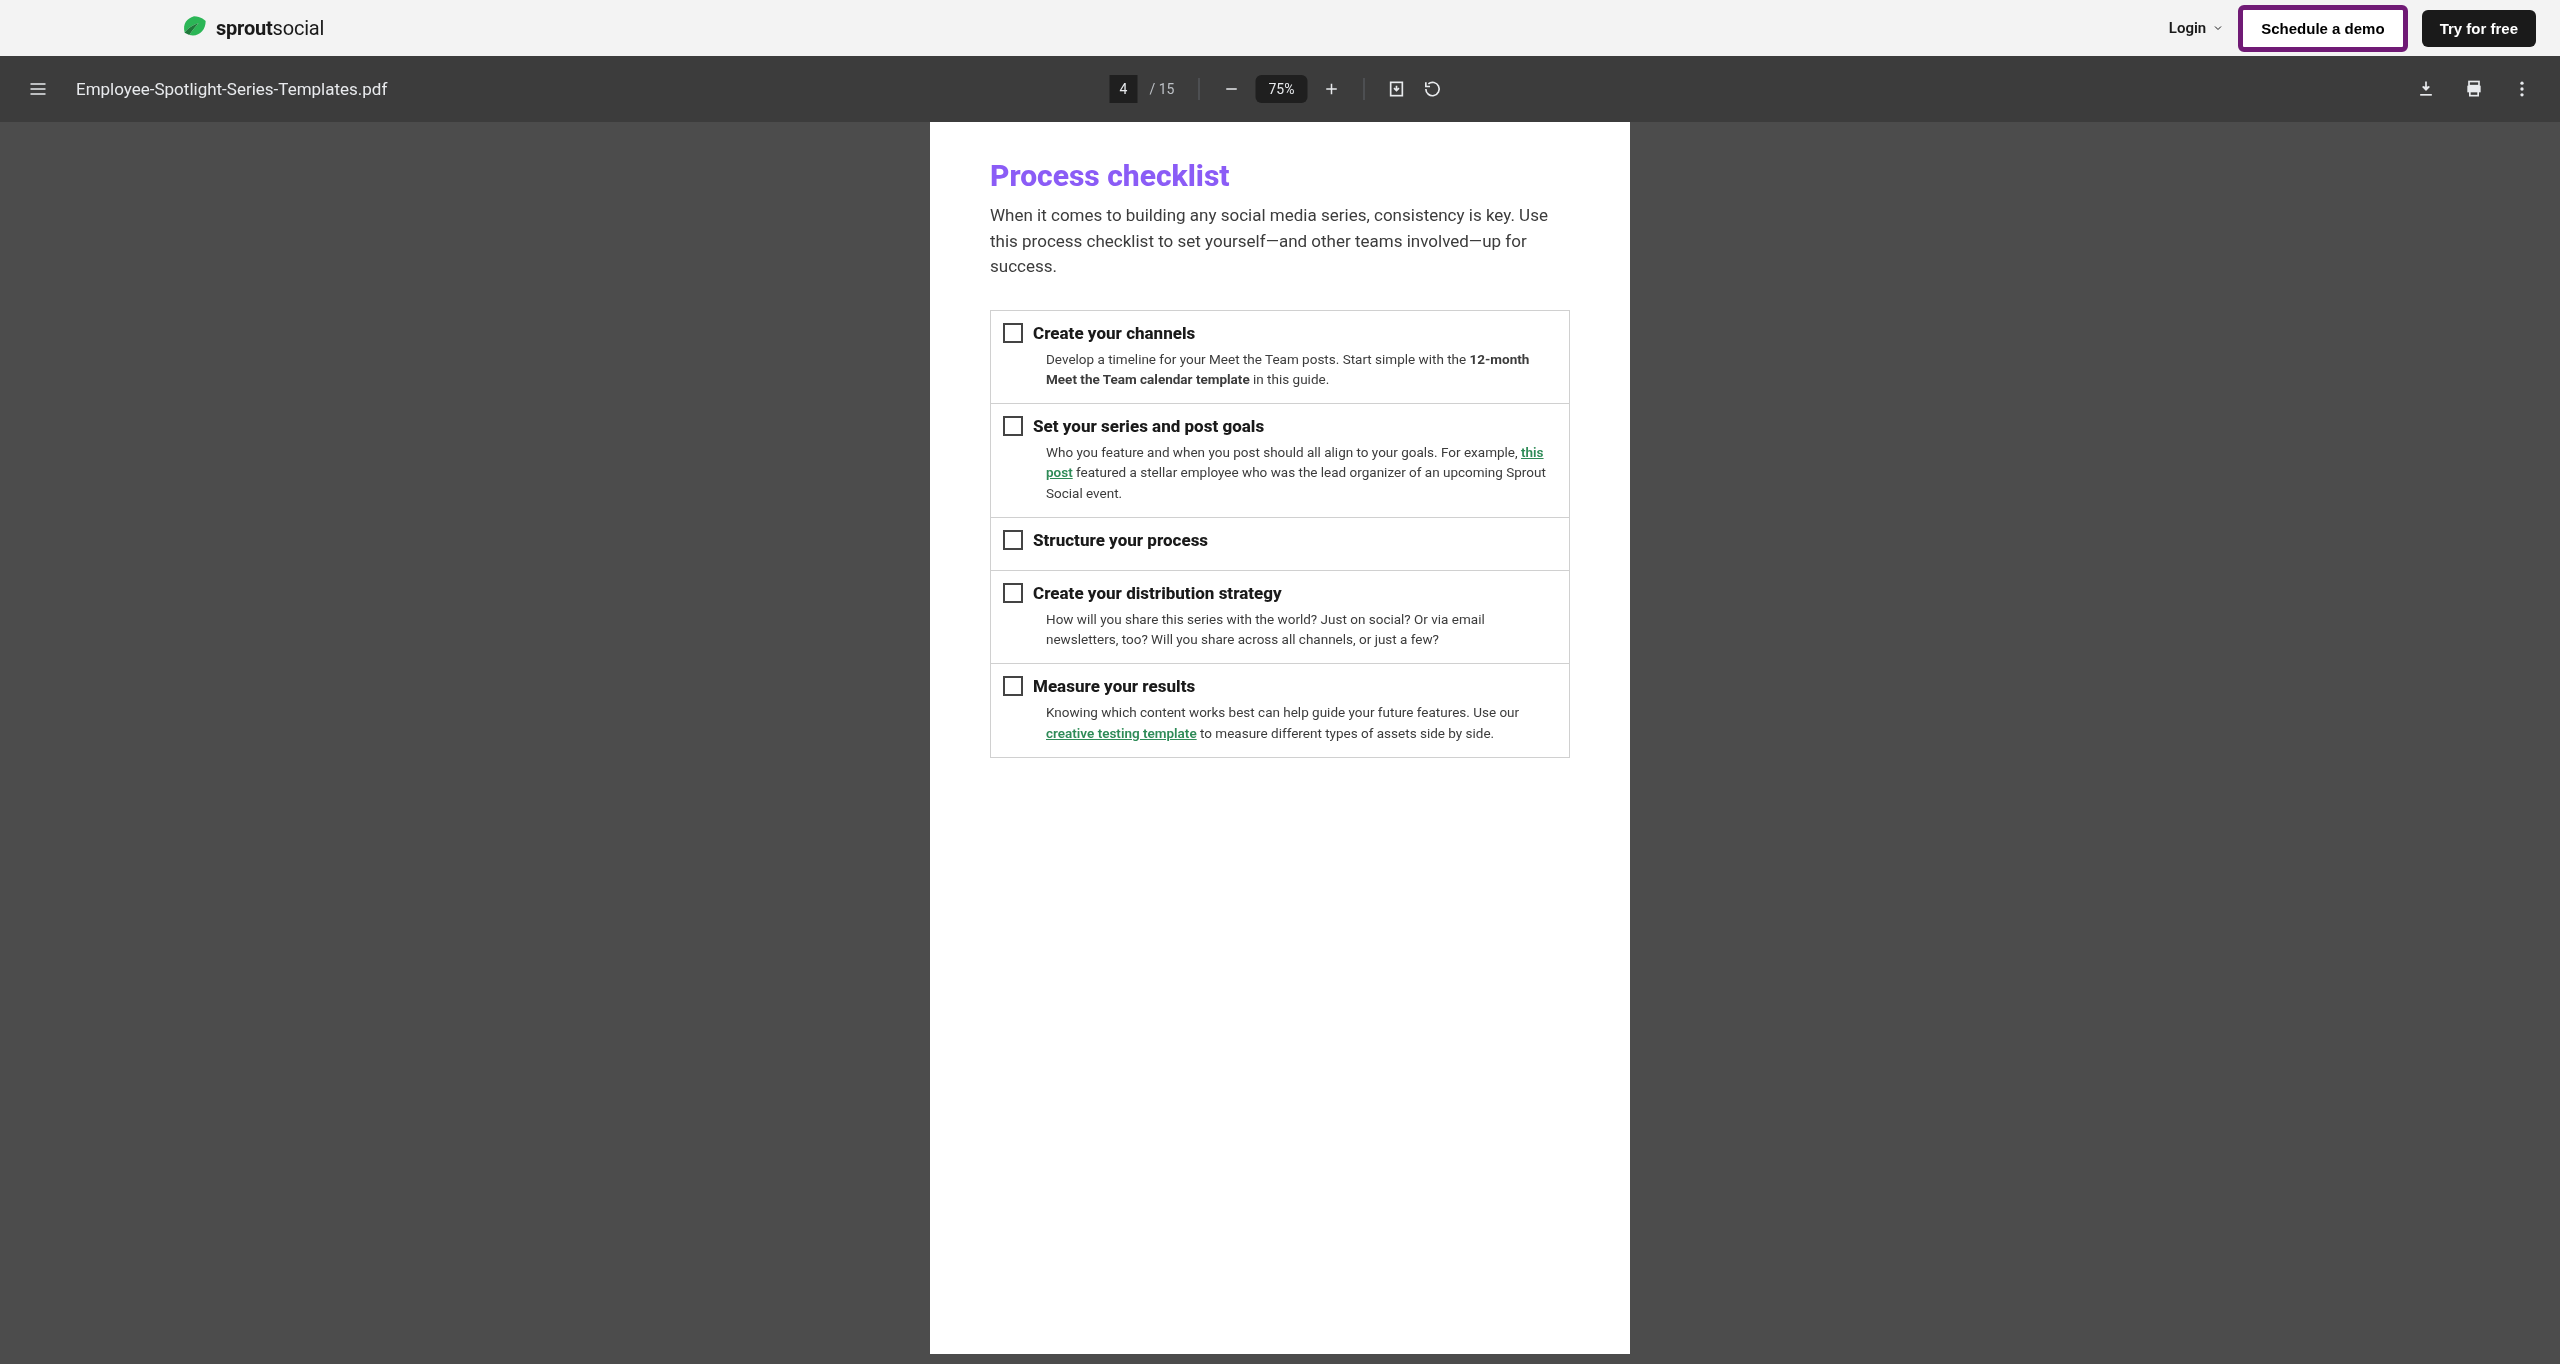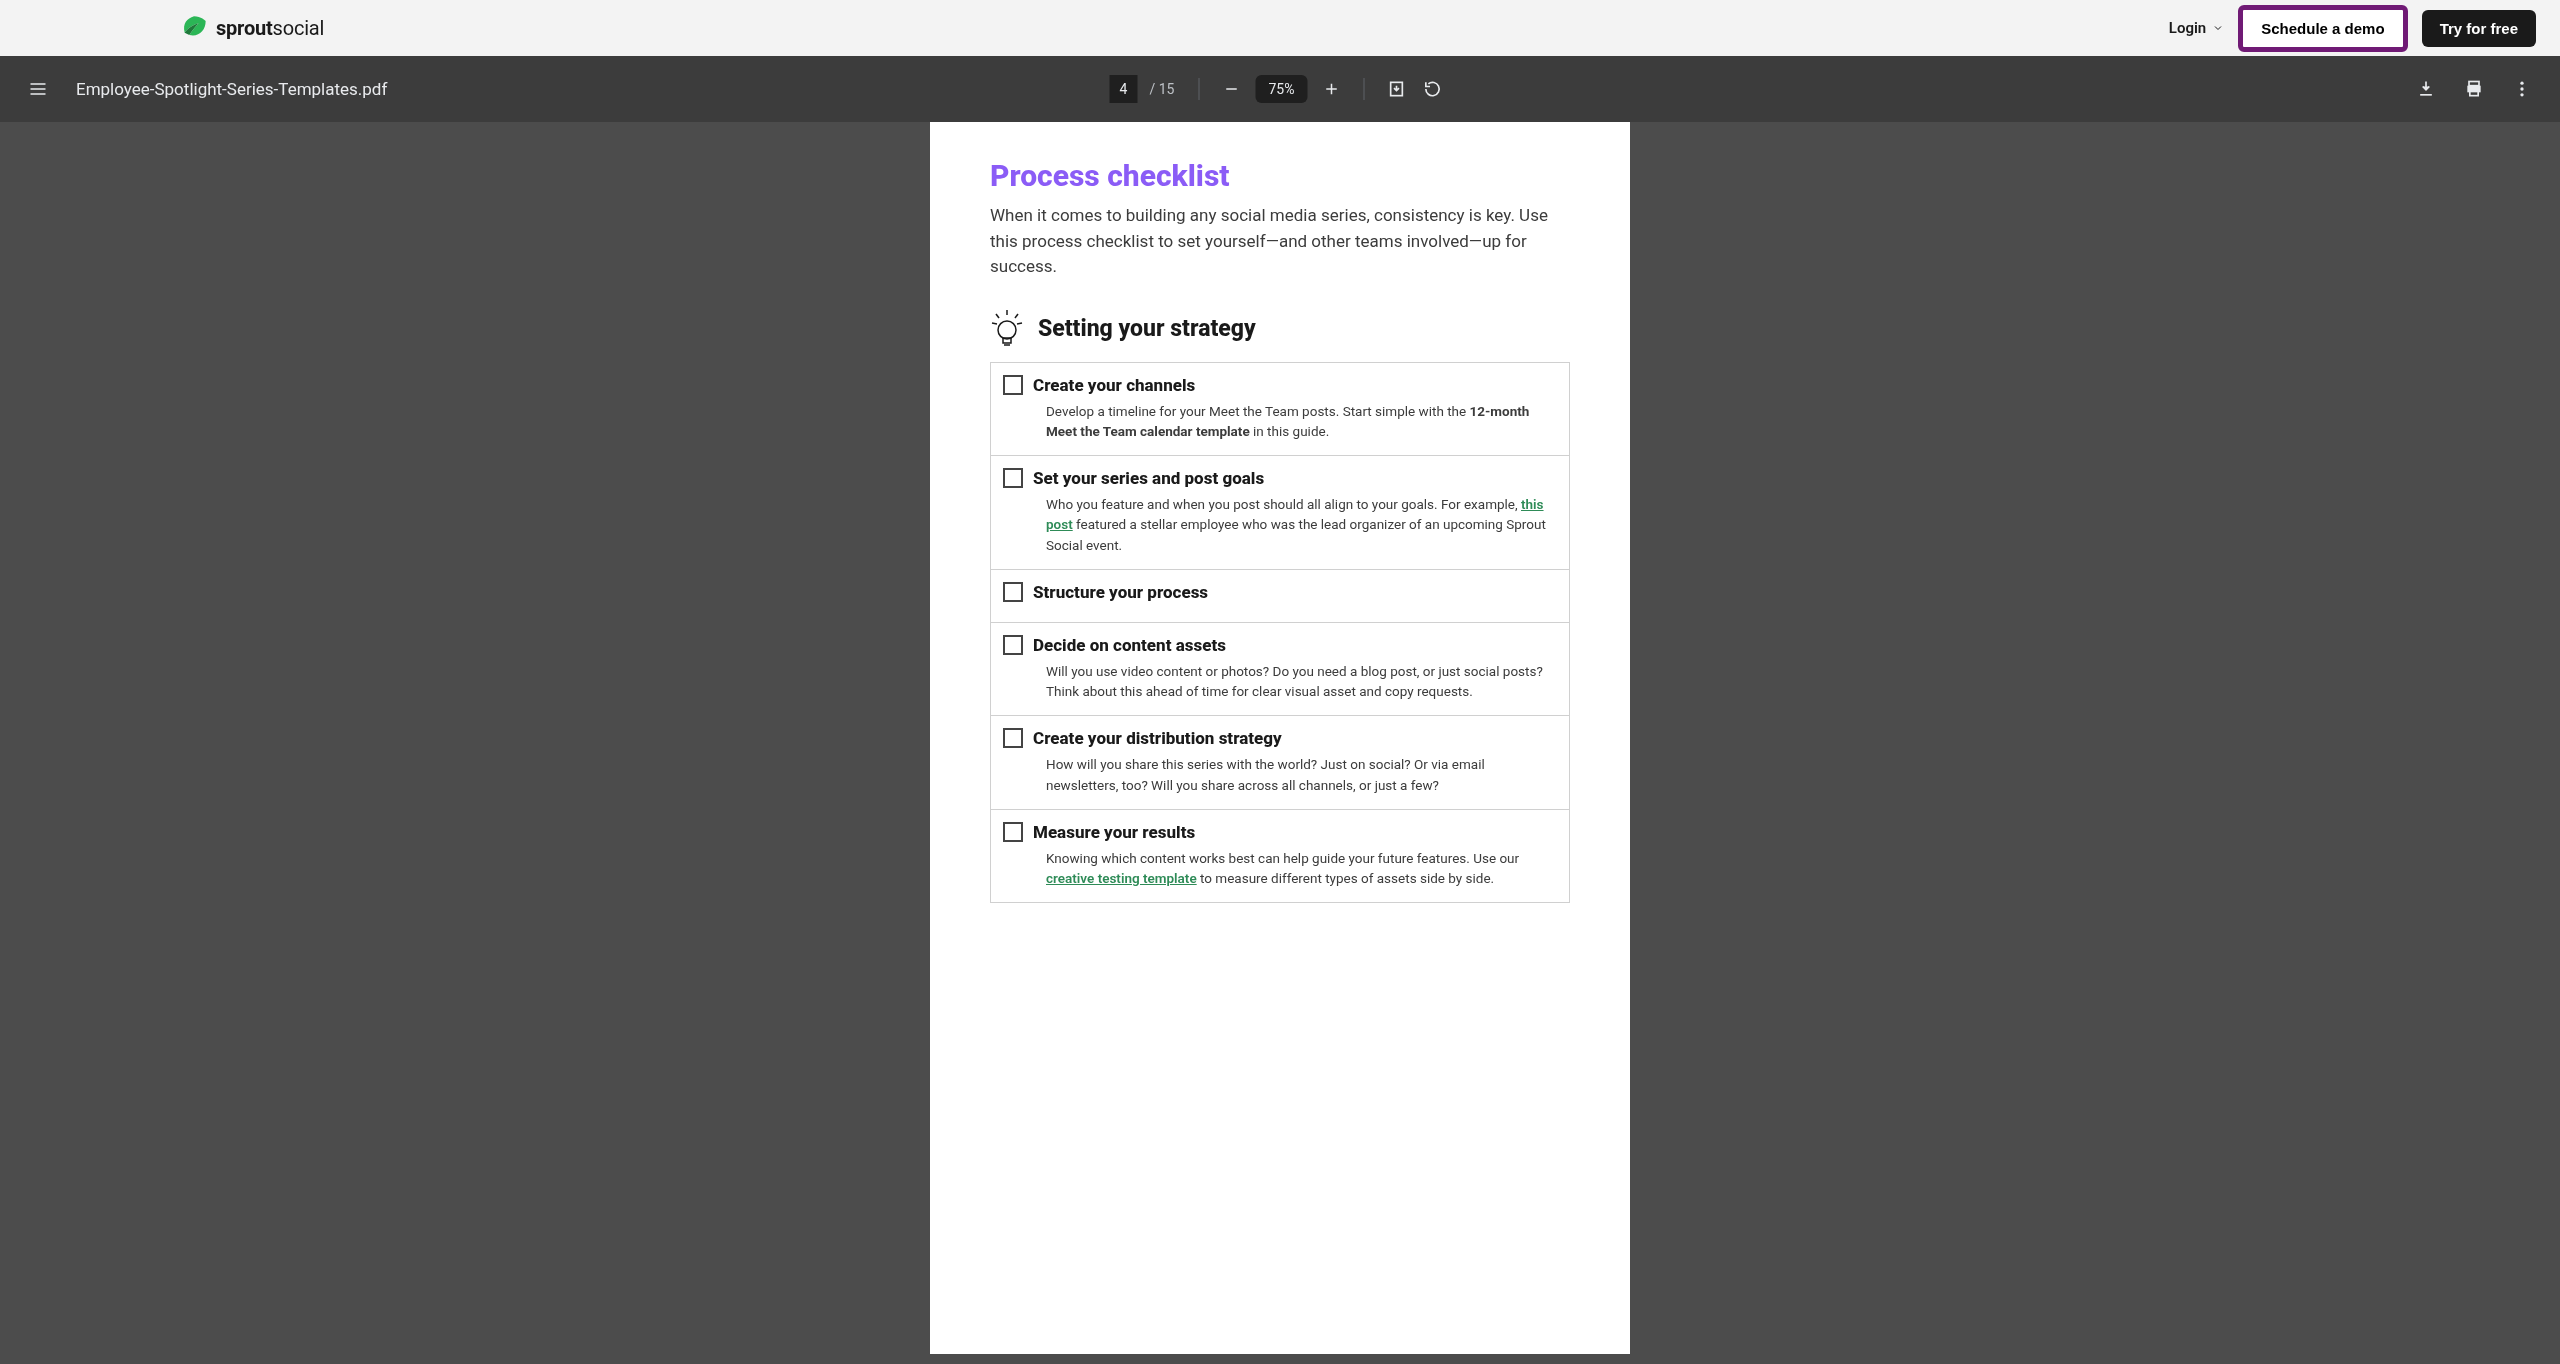--- a/index.html
+++ b/index.html
@@ -131,35 +131,20 @@
         </svg>
     </div>
   </div>
 </div>
 
 <div class="doc-wrap">
   <div class="page">
     <h1 class="h1">Process checklist</h1>
     <p class="intro">When it comes to building any social media series, consistency is key. Use this process checklist to set yourself—and other teams involved—up for success.</p>
 
-    <div class="section-head">
-      <svg width="34" height="38" viewBox="0 0 34 38">
-        <g stroke="#1a1a1a" stroke-width="1.5" fill="none">
-          <line x1="17" y1="0" x2="17" y2="5"></line>
-          <line x1="6" y1="4" x2="9" y2="8"></line>
-          <line x1="28" y1="4" x2="25" y2="8"></line>
-          <line x1="2" y1="13" x2="7" y2="14"></line>
-          <line x1="32" y1="13" x2="27" y2="14"></line>
-          <circle cx="17" cy="20" r="9"></circle>
-          <path d="M13 28h8v5h-8z"></path>
-          <line x1="14" y1="35" x2="20" y2="35"></line>
-        </g>
-      </svg>
-      <div class="section-title">Setting your strategy</div>
-    </div>
 
     <div class="checklist">
 
       <div class="item">
         <div class="item-head">
           <div class="checkbox"></div>
           <div class="item-title">Create your channels</div>
         </div>
         <div class="item-body">
           <span>Develop a timeline for your Meet the Team posts. Start simple with the </span><strong>12-month Meet the Team calendar template</strong><span> in this guide.</span>
@@ -176,27 +161,20 @@
         </div>
       </div>
 
       <div class="item">
         <div class="item-head">
           <div class="checkbox"></div>
           <div class="item-title">Structure your process</div>
         </div>
       </div>
 
-      <div class="item">
-        <div class="item-head">
-          <div class="checkbox"></div>
-          <div class="item-title">Decide on content assets</div>
-        </div>
-        <div class="item-body">Will you use video content or photos? Do you need a blog post, or just social posts? Think about this ahead of time for clear visual asset and copy requests.</div>
-      </div>
 
       <div class="item">
         <div class="item-head">
           <div class="checkbox"></div>
           <div class="item-title">Create your distribution strategy</div>
         </div>
         <div class="item-body">How will you share this series with the world? Just on social? Or via email newsletters, too? Will you share across all channels, or just a few?</div>
       </div>
 
       <div class="item">

